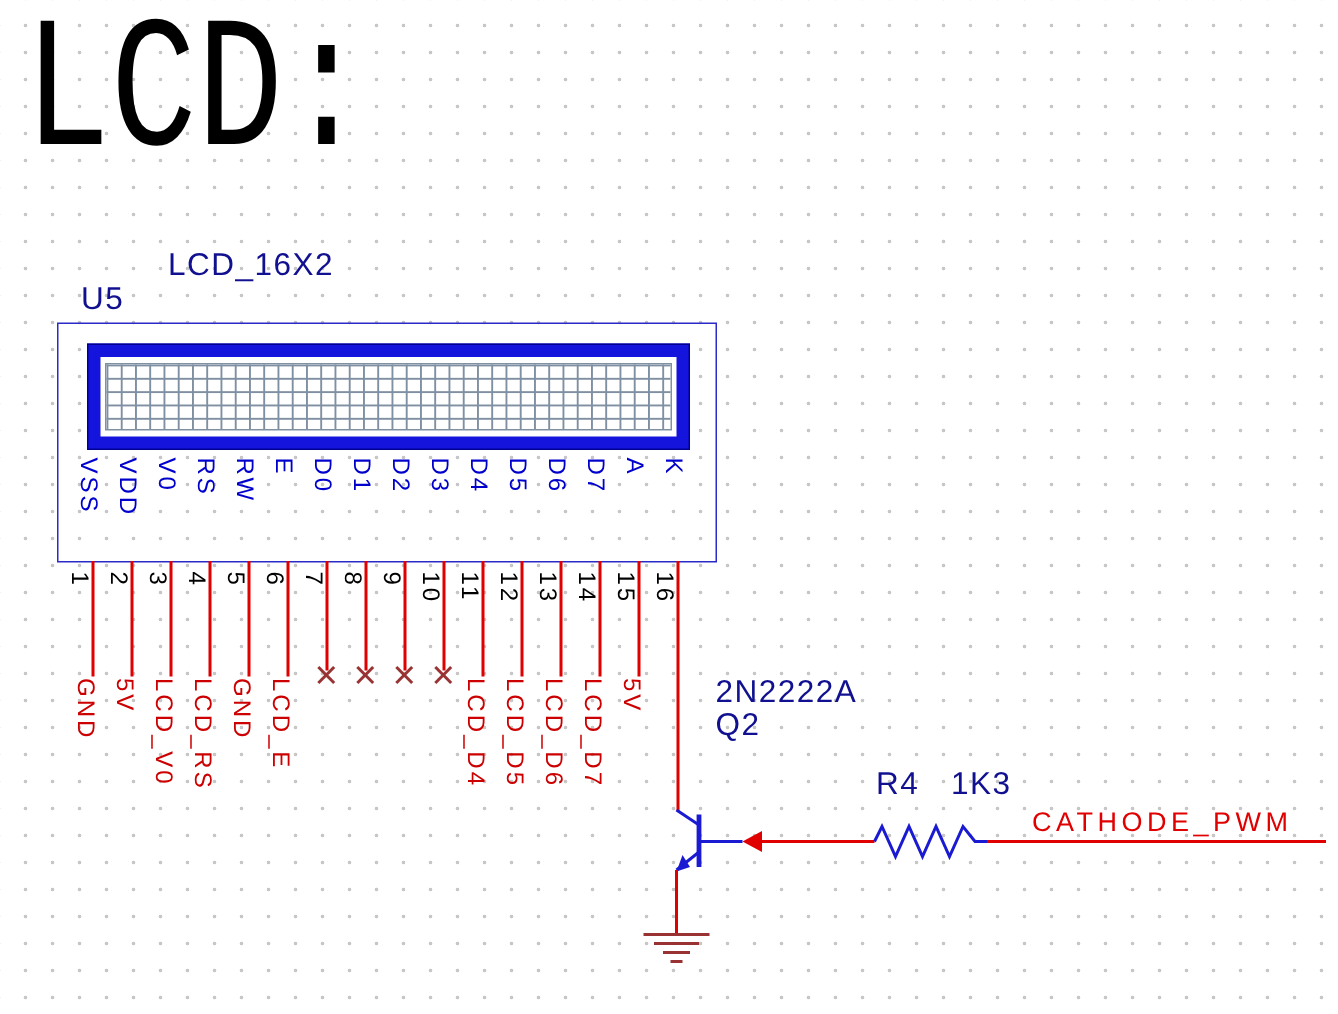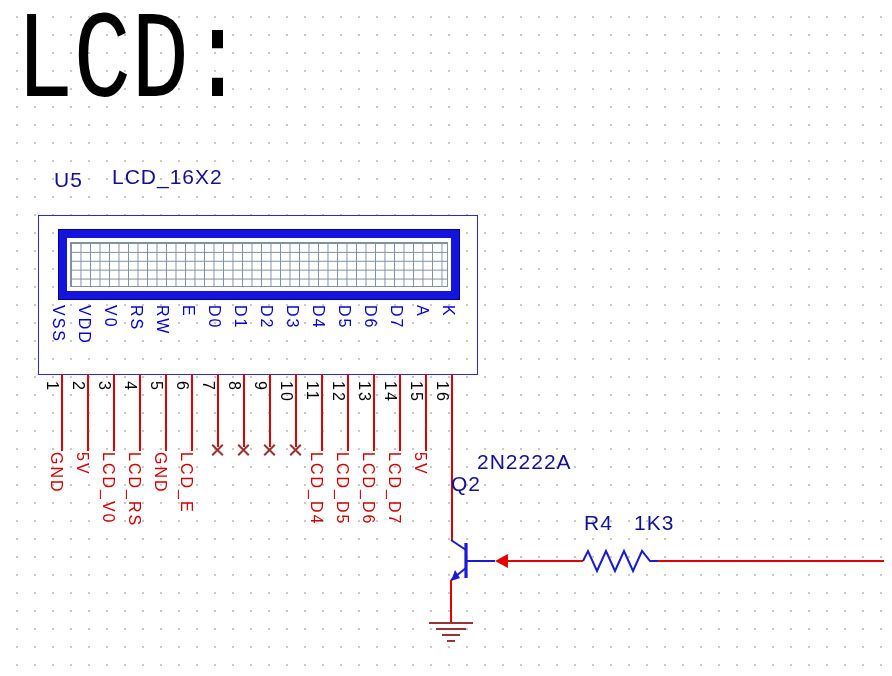--- a/index.html
+++ b/index.html
@@ -46,21 +46,21 @@
   .wireln line{stroke:var(--wire,#e00000);stroke-width:2}
   .gnd line{stroke:var(--ground,#993333);stroke-width:2}
 </style>
 </head>
 <body>
 
 <div id="canvas">
 
   <div class="title">LCD:</div>
 
-  <div class="slabel" style="left:54px;top:168px">U5</div>
+  <div class="slabel" style="left:54px;top:188px">U5</div>
   <div class="slabel" style="left:112px;top:165px">LCD_16X2</div>
 
   <div class="comp-box">
     <div class="lcd-screen">
       <div class="lcd-inner">
         <div class="lcd-grid"></div>
       </div>
     </div>
   </div>
 
@@ -147,17 +147,18 @@
     <polyline class="sym" points="583,561 588,551 597,571 606,551 615,571 624,551 633,571 642,551 650,561 658,561"></polyline>
     <g class="gnd">
       <line x1="429" y1="623" x2="473" y2="623"></line>
       <line x1="436" y1="629" x2="466" y2="629"></line>
       <line x1="442" y1="635" x2="460" y2="635"></line>
       <line x1="447" y1="641" x2="455" y2="641"></line>
     </g>
   </svg>
 
   <div class="slabel" style="left:477px;top:450px">2N2222A</div>
-  <div class="slabel" style="left:451px;top:472px">Q2</div>
+  <div class="slabel" style="left:477px;top:472px">Q2</div>
   <div class="slabel" style="left:584px;top:511px">R4</div>
   <div class="slabel" style="left:634px;top:511px">1K3</div>
+  <div class="cathode">CATHODE_PWM</div>
 
 </div>
 
 </body></html>

